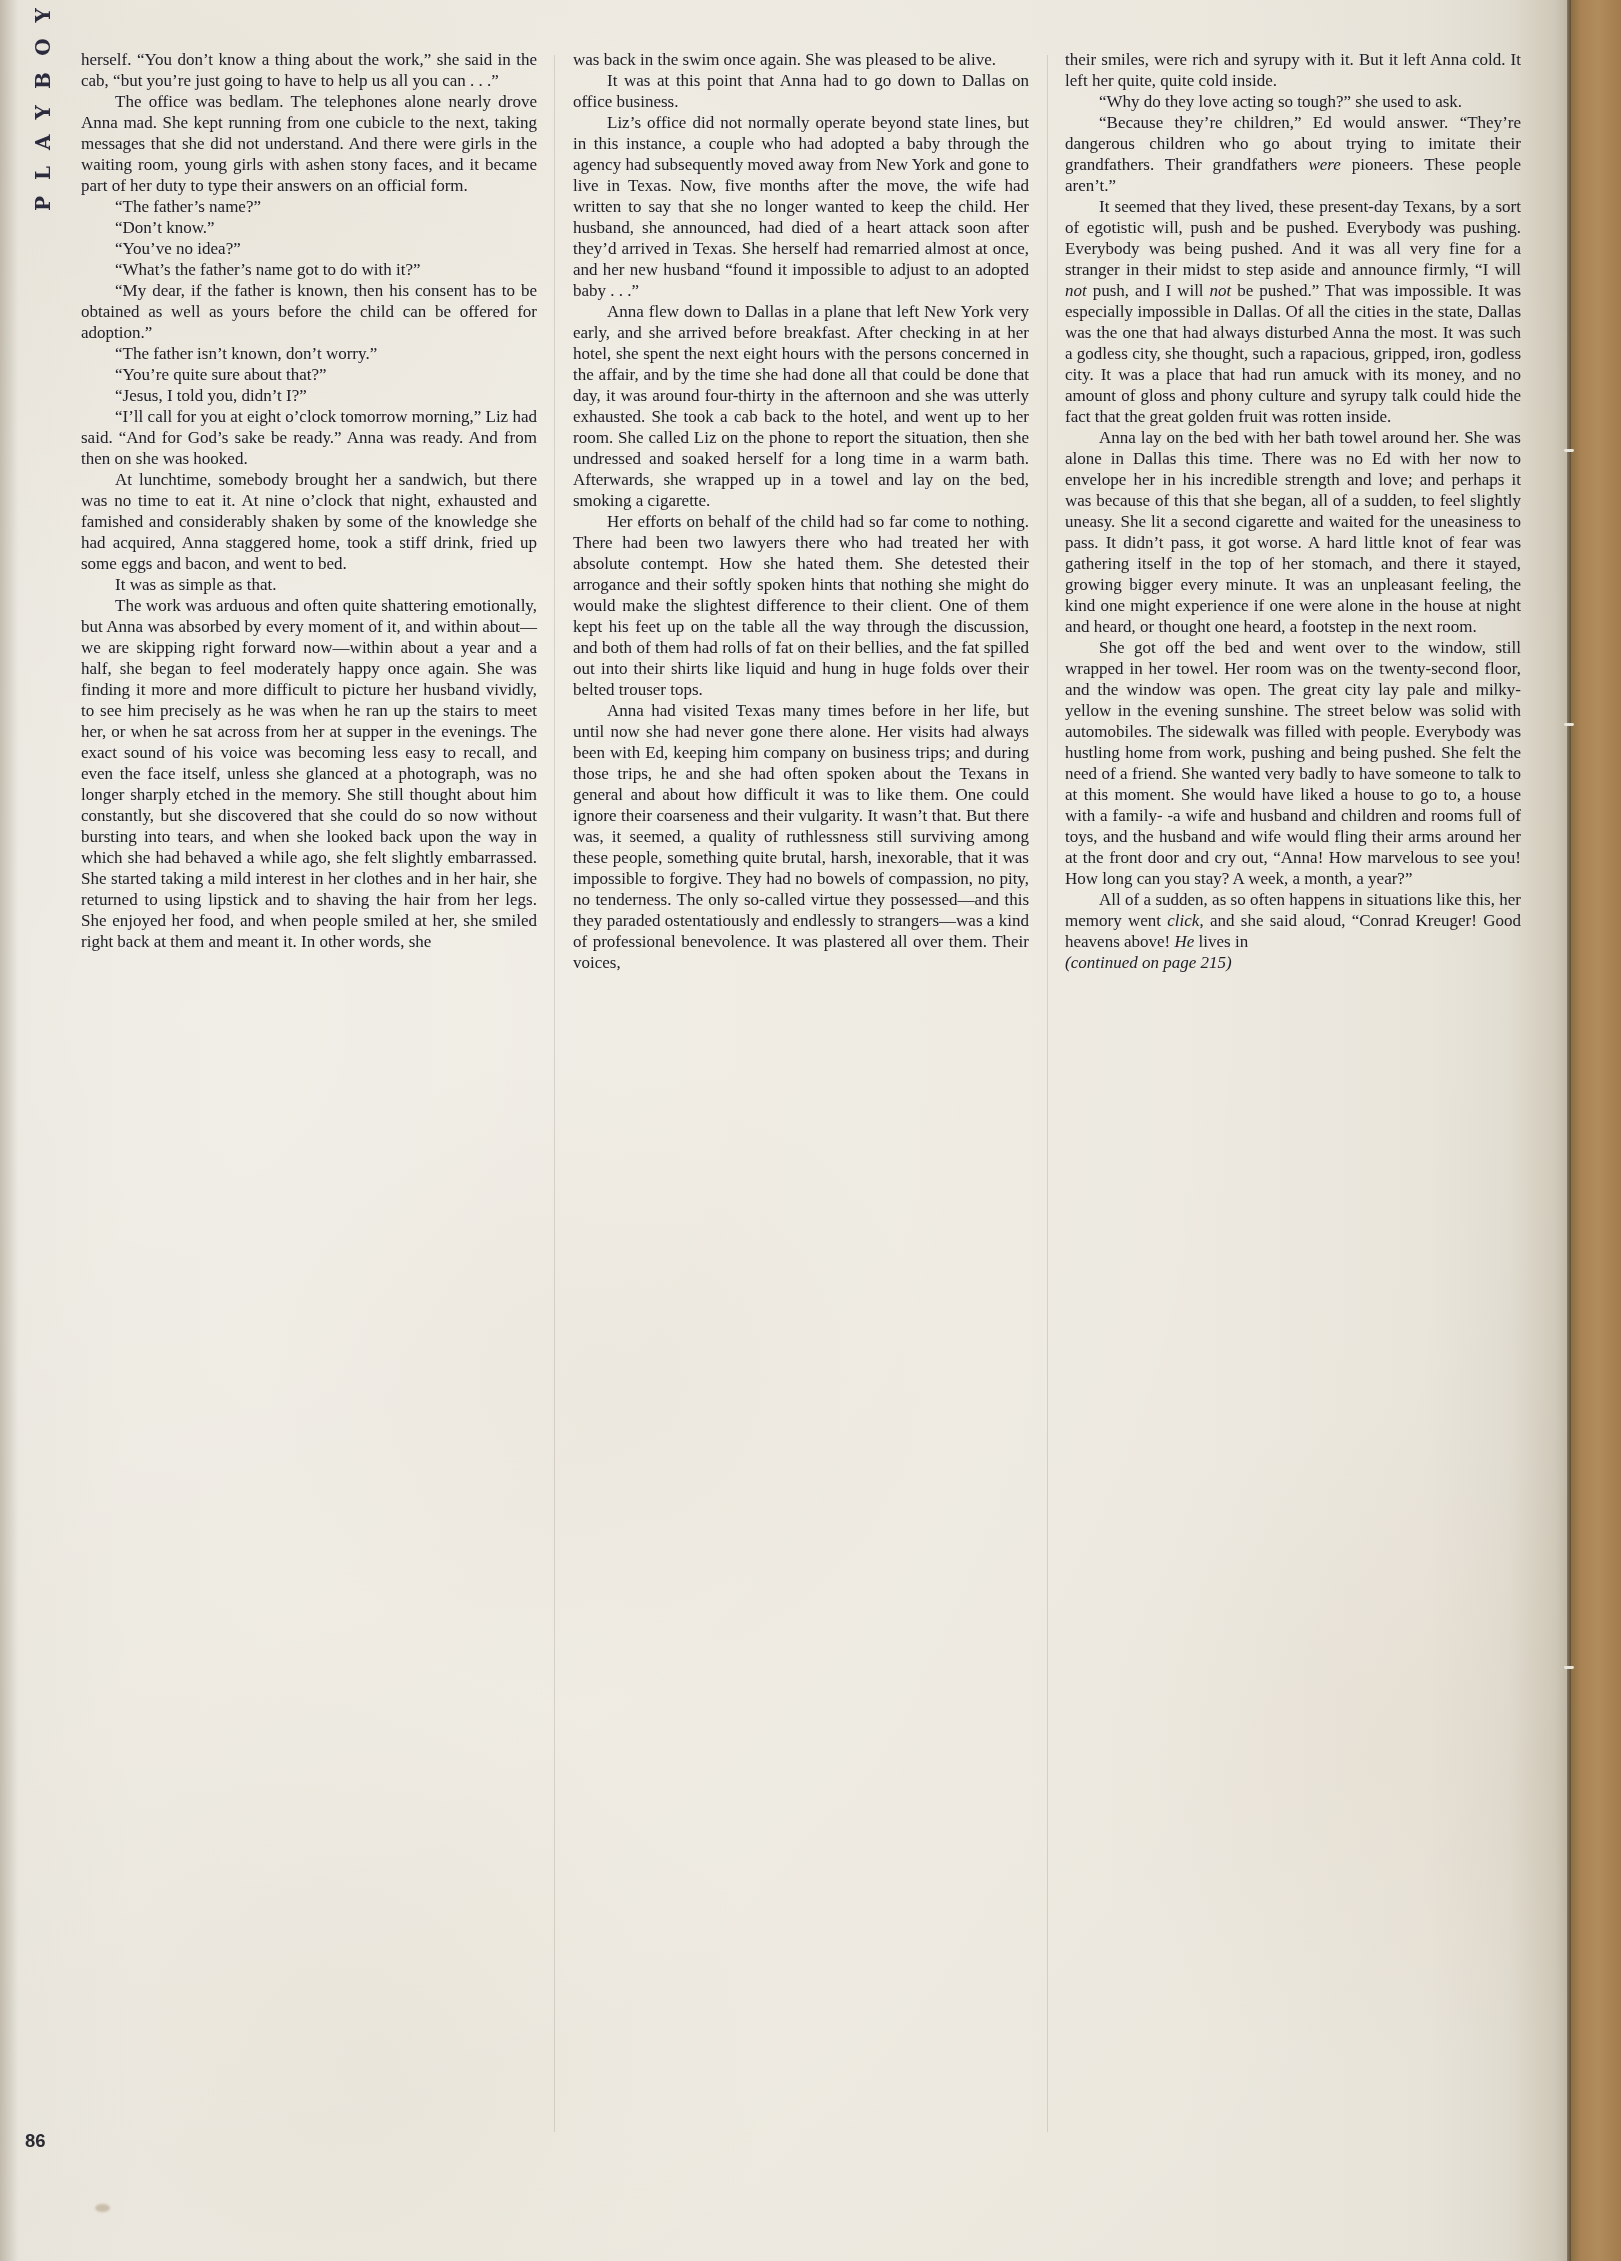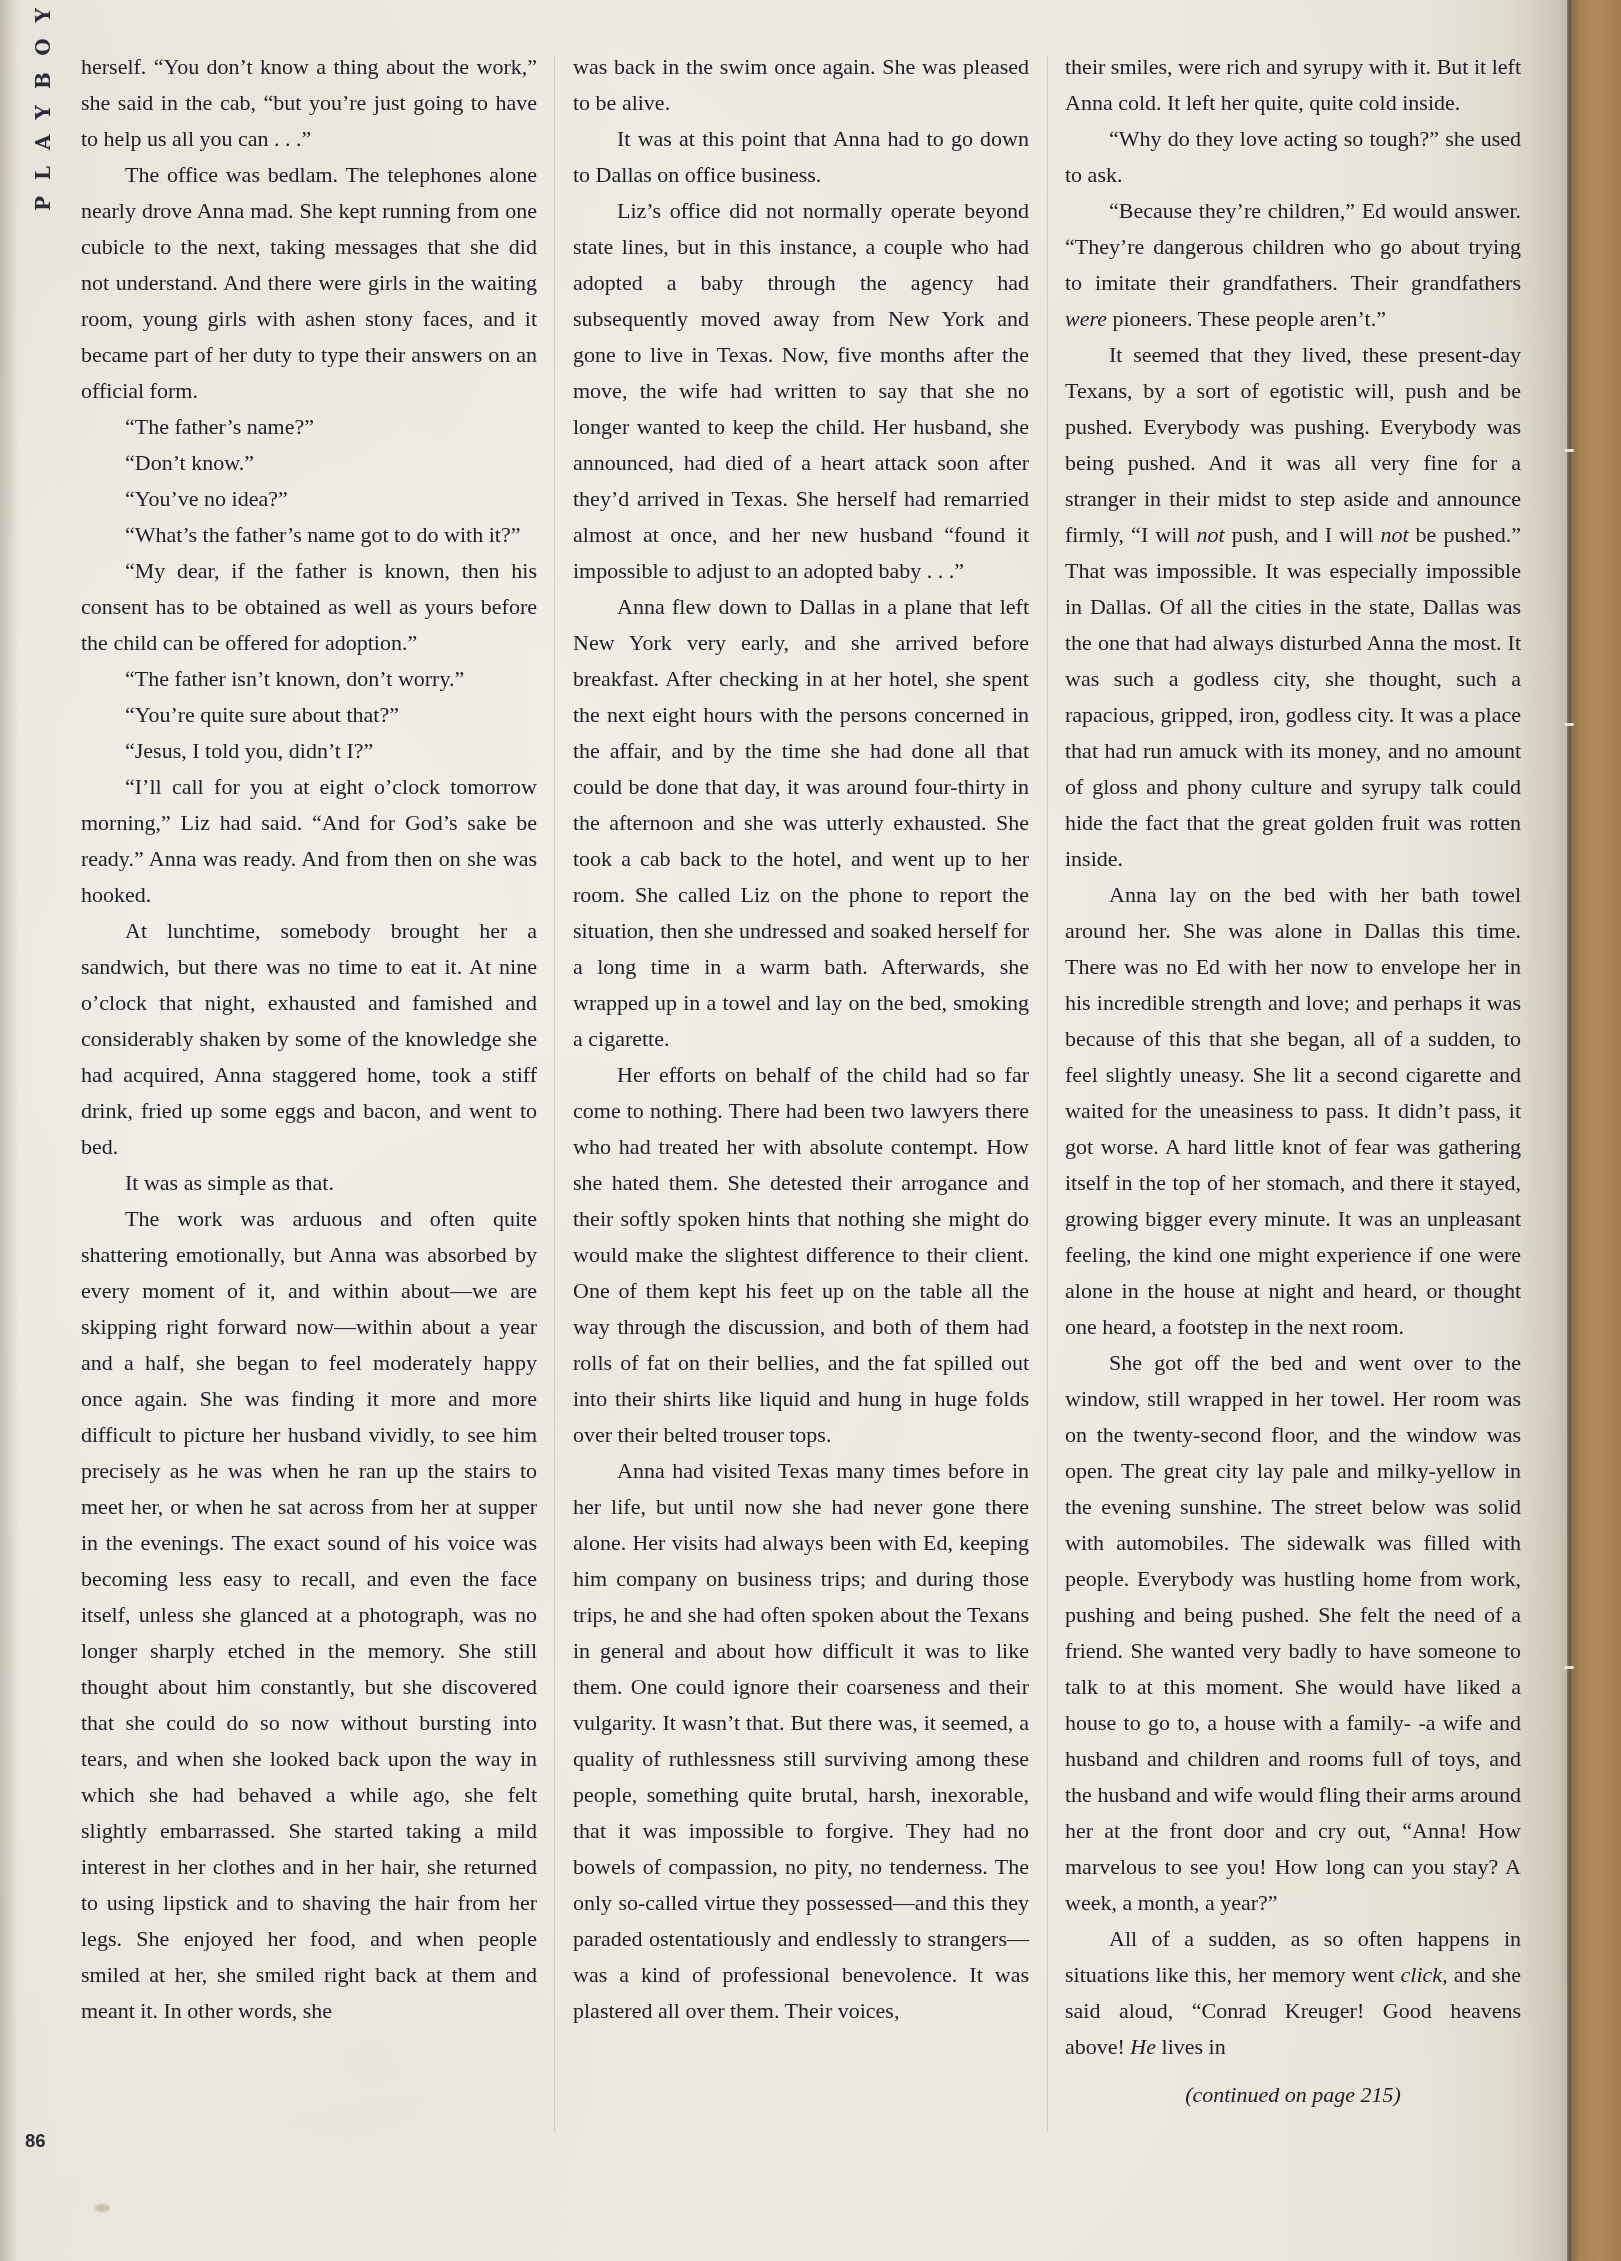--- a/index.html
+++ b/index.html
@@ -114,40 +114,39 @@
     position: absolute;
     left: 81px;
     top: 49px;
     width: 1440px;
     height: 2105px;
     display: flex;
     gap: 36px;
   }
   .col {
     width: 456px;
-    font-size: 22px;
-    line-height: 36px;
+    font-size: 17px;
+    line-height: 21px;
     color: #20202a;
     text-align: justify;
     text-justify: inter-word;
     hyphens: none;
     -webkit-hyphens: none;
   }
   .col p {
     margin: 0;
     text-indent: 2.0em;
   }
   .col p.noindent {
     text-indent: 0;
   }
   .col p.cont {
     text-indent: 0;
-    text-align: center;
+    text-align: left;
     font-style: italic;
-    margin-top: 12px;
   }
   em { font-style: italic; }
 
   
   .col-rule {
     position: absolute;
     top: 55px;
     width: 0.7px;
     height: 2077px;
     background: rgba(90,80,60,0.17);

